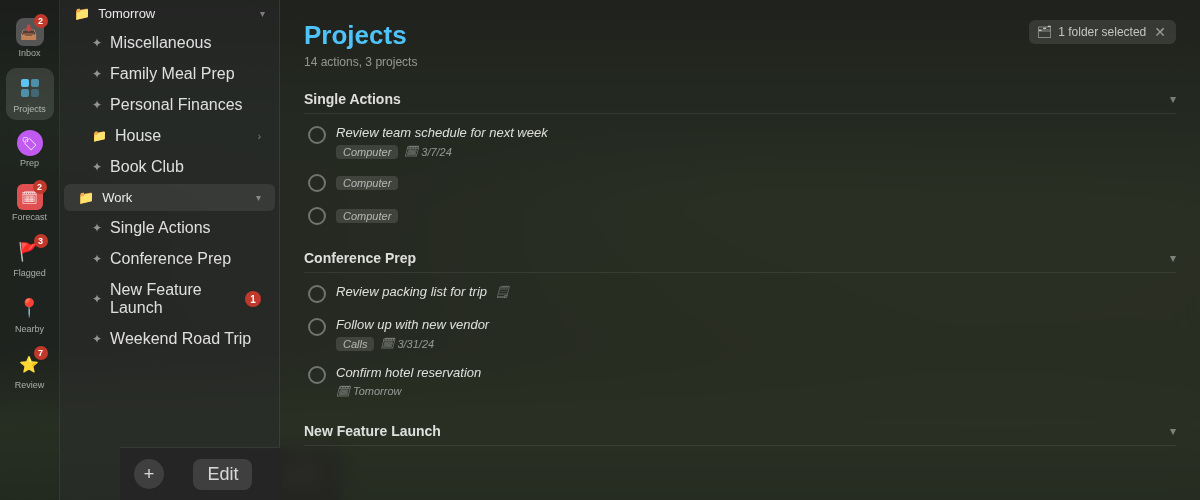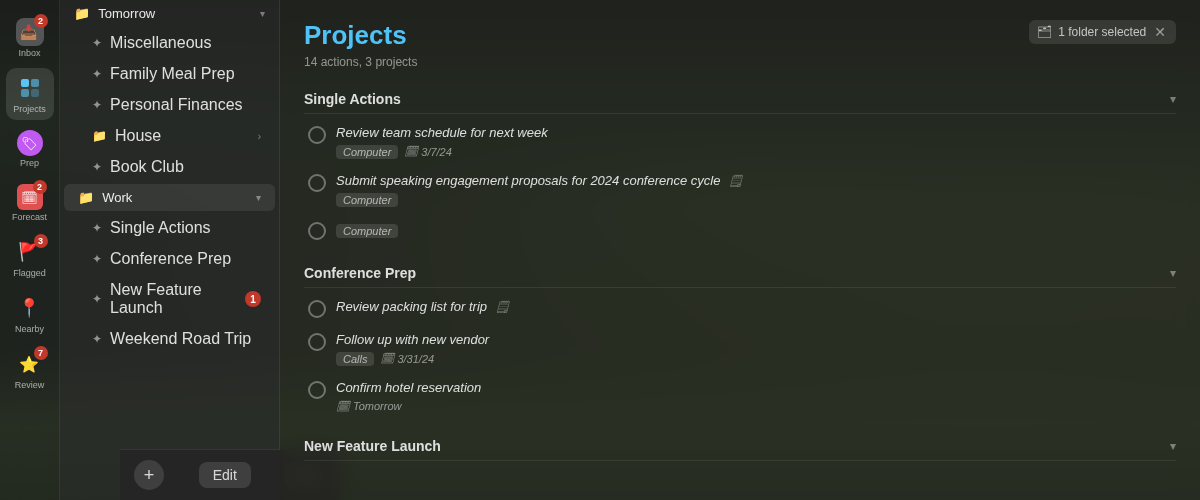--- a/index.html
+++ b/index.html
@@ -213,21 +213,21 @@
       background: rgba(38,38,38,0.95);
       border-top: 1px solid rgba(255,255,255,0.08);
     }
 
     .bottom-btn {
       background: rgba(255,255,255,0.12);
       border: none;
       color: rgba(255,255,255,0.8);
       border-radius: 8px;
       padding: 5px 14px;
-      font-size: 14px;
+      font-size: 18px;
       cursor: pointer;
       display: flex;
       align-items: center;
       gap: 4px;
     }
 
     .plus-btn {
       background: rgba(255,255,255,0.12);
       border: none;
       color: rgba(255,255,255,0.8);
@@ -550,24 +550,20 @@
               <span>🗓</span>
               <span>3/7/24</span>
             </span>
           </div>
         </div>
       </div>
 
       <div class="task-item">
         <div class="task-circle"></div>
         <div class="task-content">
-          <div class="task-name">
-            <span>Submit speaking engagement proposals for 2024 conference cycle</span>
-            <span class="task-note-icon">🗒</span>
-          </div>
           <div class="task-tags">
             <span class="tag-pill">Computer</span>
           </div>
         </div>
       </div>
 
       <div class="task-item">
         <div class="task-circle"></div>
         <div class="task-content">
           <div class="task-tags">

